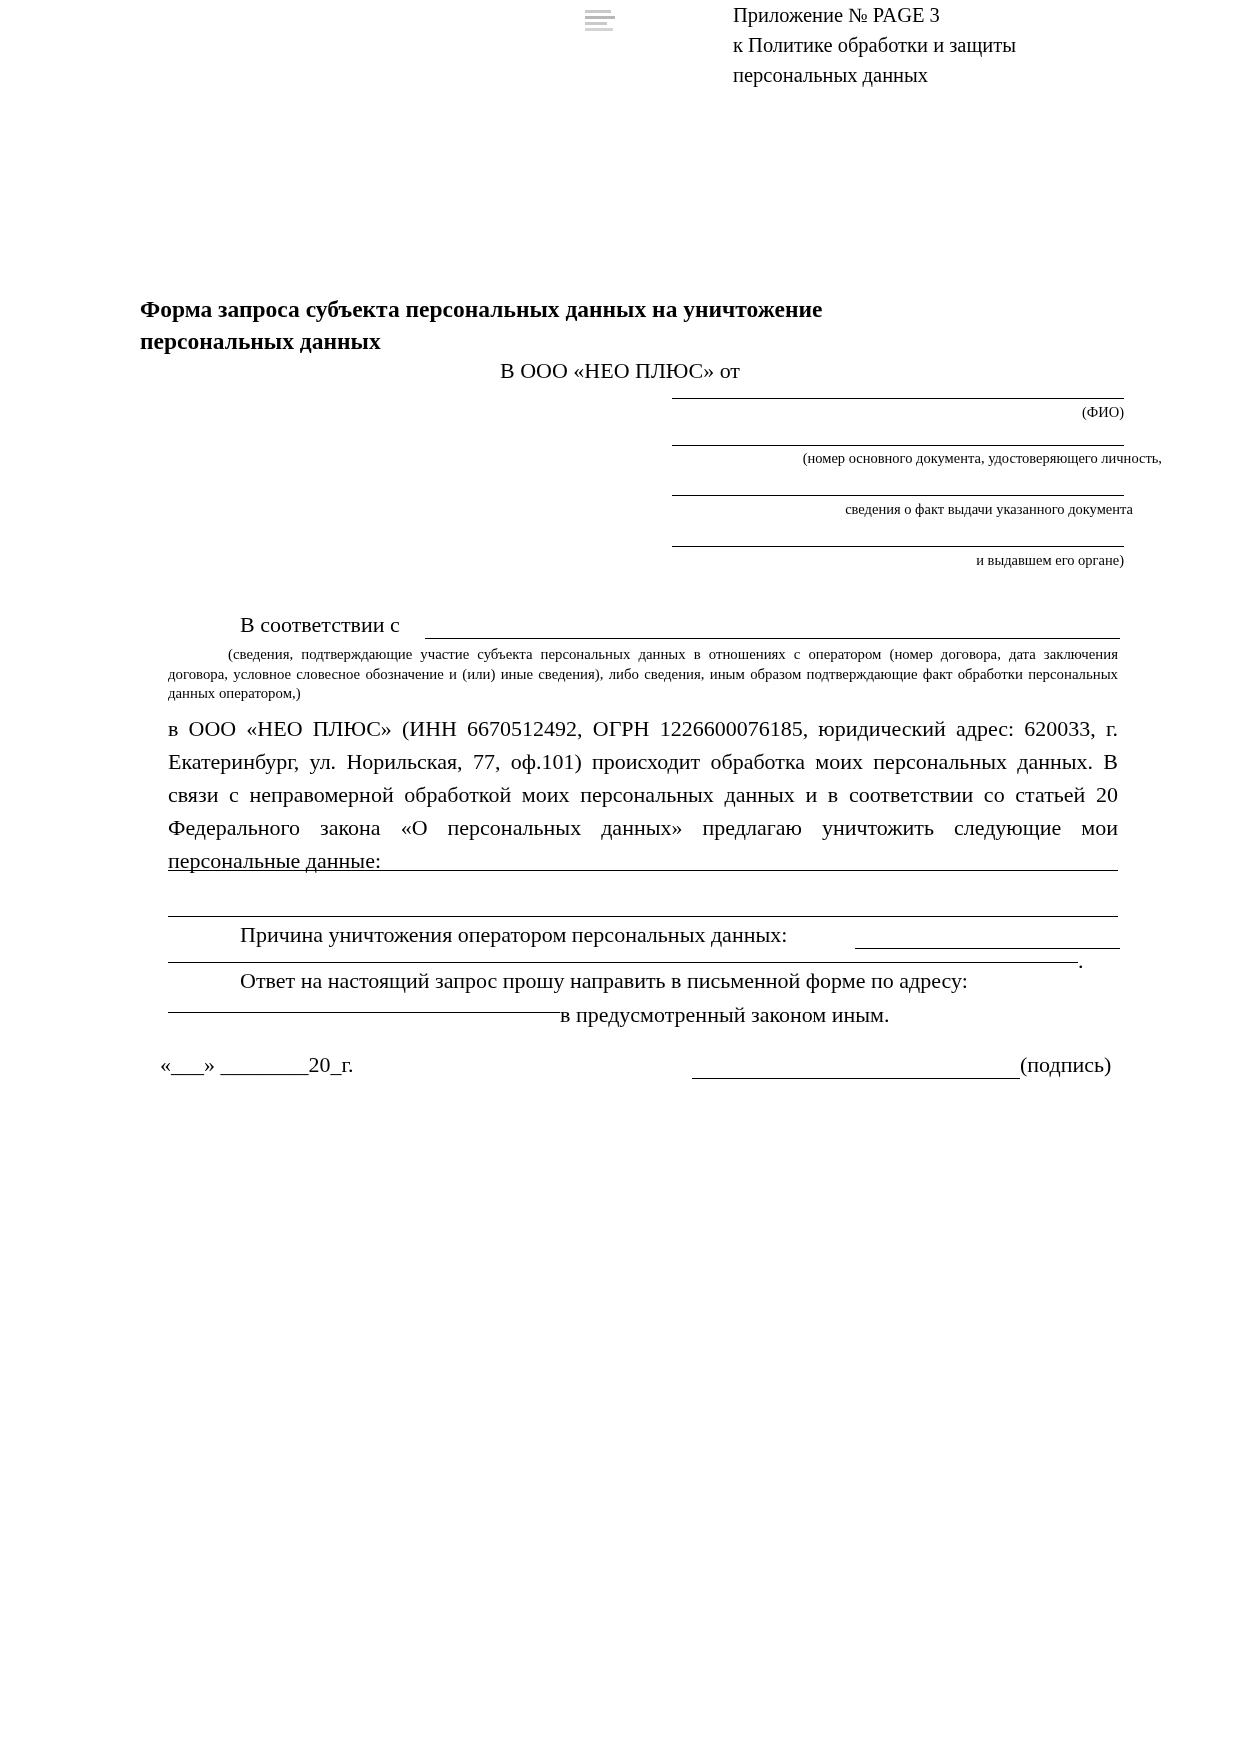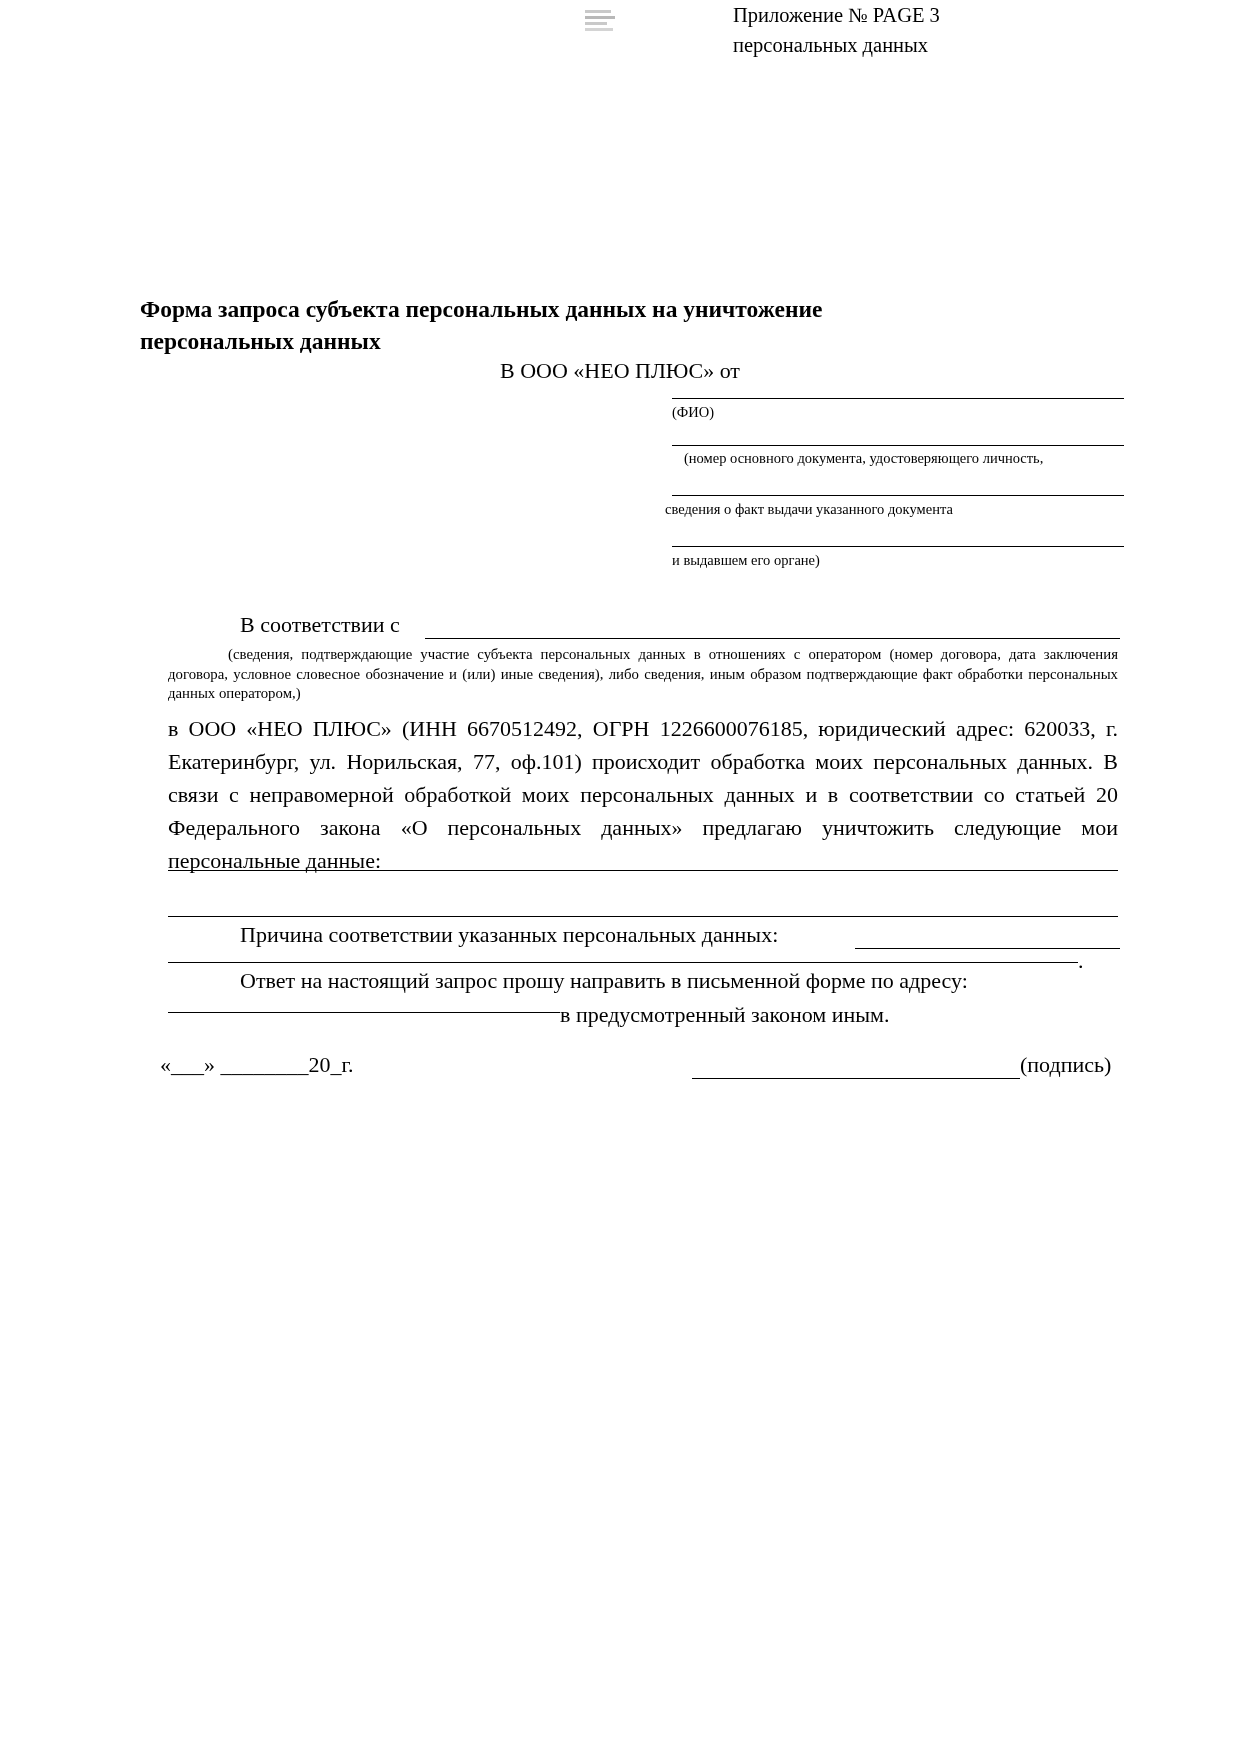--- a/index.html
+++ b/index.html
@@ -71,21 +71,21 @@
   }
 
   
   .rule {
     position: absolute;
     border-bottom: 1.6px solid #000;
   }
   .caption {
     position: absolute;
     font-size: 14.5px;
-    text-align: left;
+    text-align: right;
   }
 
   
   .accord-label {
     position: absolute;
     top: 612px;
     left: 240px;
     font-size: 22px;
   }
   .accord-rule {
@@ -207,20 +207,21 @@
 
   <div class="header-mark">
     <span></span>
       <span></span>
       <span></span>
       <span></span>
   </div>
 
   <div class="header-text">
     <div>Приложение №  PAGE 3</div>
+    <div>к Политике обработки и защиты</div>
     <div>персональных данных</div>
   </div>
 
   <div class="title">
     <div>Форма запроса субъекта персональных данных на уничтожение</div>
     <div>персональных данных</div>
   </div>
 
   <div class="addressee">В ООО «НЕО ПЛЮС» от</div>
 
@@ -241,21 +242,21 @@
 
   <div class="small-note">
     <span class="indent">(сведения, подтверждающие участие субъекта персональных данных в отношениях с оператором (номер договора, дата заключения договора, условное словесное обозначение и (или) иные сведения), либо сведения, иным образом подтверждающие факт обработки персональных данных оператором,)</span>
   </div>
 
   <div class="main-para">в ООО «НЕО ПЛЮС» (ИНН 6670512492, ОГРН 1226600076185, юридический адрес: 620033, г. Екатеринбург, ул. Норильская, 77, оф.101) происходит обработка моих персональных данных. В связи с неправомерной обработкой моих персональных данных и в соответствии со статьей 20 Федерального закона «О персональных данных» предлагаю уничтожить следующие мои персональные данные:</div>
 
   <div class="blank-rule-1"></div>
   <div class="blank-rule-2"></div>
 
-  <div class="reason-line">Причина соответствии указанных персональных данных:</div>
+  <div class="reason-line">Причина уничтожения оператором персональных данных:</div>
   <div class="reason-rule"></div>
   <div class="blank-rule-3"></div>
   <div class="dot-after">.</div>
 
   <div class="answer-line">Ответ на настоящий запрос прошу направить в письменной форме по адресу:</div>
   <div class="addr-rule"></div>
   <div class="term-line">в предусмотренный законом иным.</div>
 
   <div class="date-line">«___» ________20_г.</div>
   <div class="sign-rule"></div>

